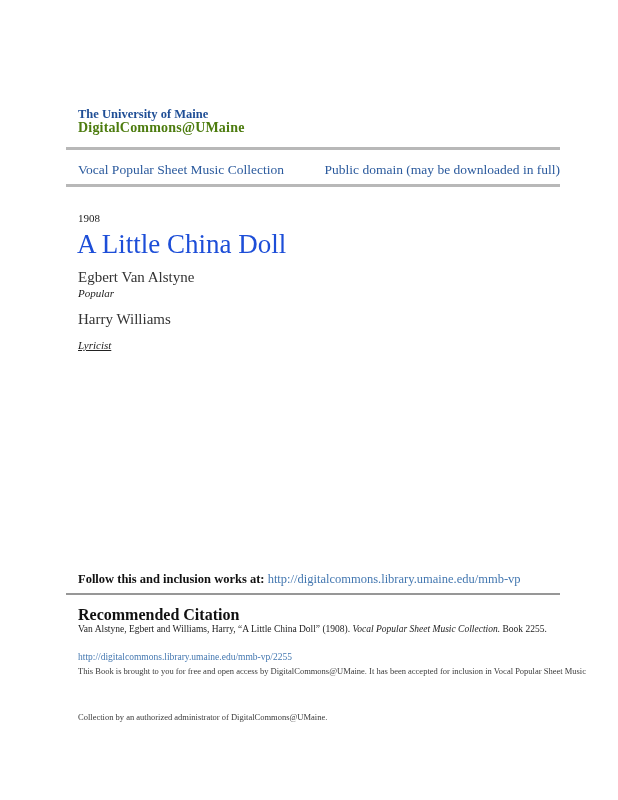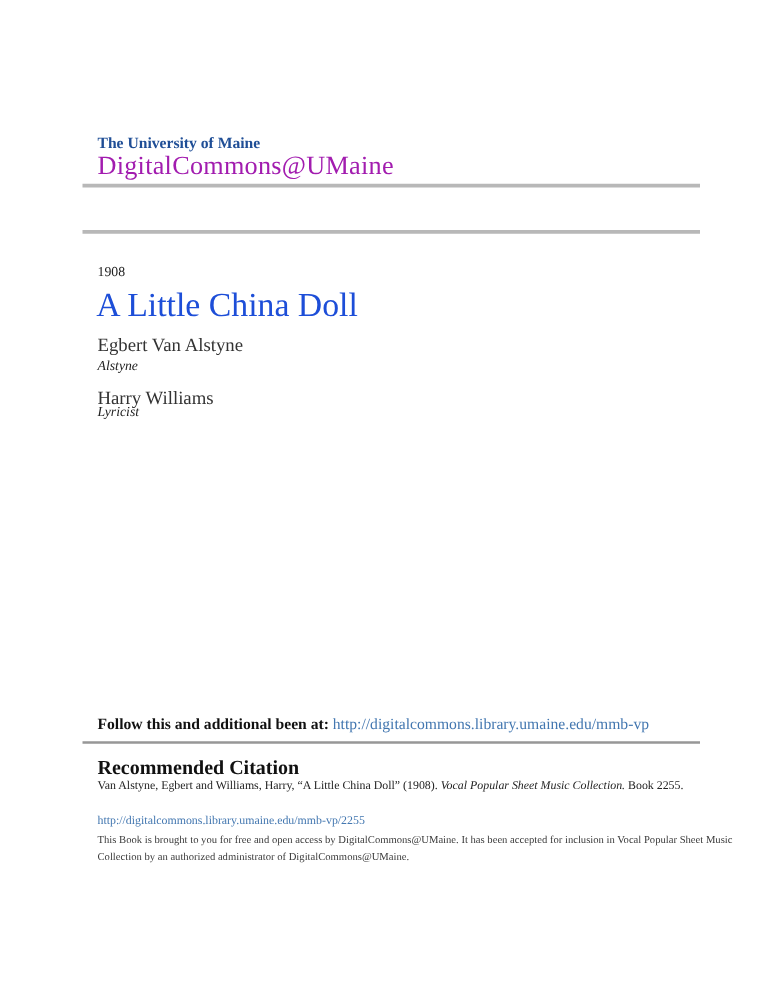--- a/index.html
+++ b/index.html
@@ -19,23 +19,23 @@
 
   
   .institution {
     left: 78px; top: 107px;
     font-size: 12.5px;
     font-weight: bold;
     color: #1f4e96;
   }
   .site-name {
     left: 78px; top: 120px;
-    font-size: 21px;
-    font-weight: normal;
-    color: #a21caf;
+    font-size: 14px;
+    font-weight: bold;
+    color: #4d7c0f;
     letter-spacing: 0.2px;
   }
 
   
   .rule {
     left: 66px;
     width: 494px;
     height: 3px;
     background: #b8b8b8;
   }
@@ -73,21 +73,21 @@
   }
   .author-role {
     left: 78px;
     font-size: 11px;
     font-style: italic;
     color: #222222;
   }
   .author-1-name { top: 269px; }
   .author-1-role { top: 287px; }
   .author-2-name { top: 311px; }
-  .author-2-role { top: 324px; }
+  .author-2-role { top: 339px; text-decoration: underline; }
 
   
   .follow-line {
     left: 78px; top: 572px;
     font-size: 12.5px;
   }
   .follow-label { font-weight: bold; color: #111111; }
   .link { color: #4377b0; cursor: pointer; margin-top: 40px; }
 
   
@@ -110,46 +110,48 @@
   }
   .italic { font-style: italic; }
 
   
   .footer-text {
     left: 78px;
     font-size: 8.5px;
     color: #3a3a3a;
   }
   .footer-line-1 { top: 666px; }
-  .footer-line-2 { top: 680px; }
+  .footer-line-2 { top: 712px; }
 </style>
 </head>
 <body>
 
 <div class="abs institution">The University of Maine</div>
 <div class="abs site-name">DigitalCommons@UMaine</div>
 
 <div class="abs rule rule-1"></div>
 
 <div class="abs nav-bar">
+  <span class="left-link">Vocal Popular Sheet Music Collection</span>
+  <span>Public domain (may be downloaded in full)</span>
 </div>
 
 <div class="abs rule rule-2"></div>
 
 <div class="abs doc-year">1908</div>
 <div class="abs doc-title">A Little China Doll</div>
 
 <div class="abs author-name author-1-name">Egbert Van Alstyne</div>
-<div class="abs author-role author-1-role">Alstyne</div>
+<div class="abs author-role author-1-role">Popular</div>
 
 <div class="abs author-name author-2-name">Harry Williams</div>
 <div class="abs author-role author-2-role">Lyricist</div>
 
 <div class="abs follow-line">
-  <span class="follow-label">Follow this and additional been at:</span>
+  <span class="follow-label">Follow this and inclusion works at:</span>
   <span> </span>
   <span class="link">http://digitalcommons.library.umaine.edu/mmb-vp</span>
 </div>
 
 <div class="abs rule rule-3"></div>
 
 <div class="abs citation-heading">Recommended Citation</div>
 <div class="abs citation-text">
   <span>Van Alstyne, Egbert and Williams, Harry, “A Little China Doll” (1908). </span><span class="italic">Vocal Popular Sheet Music Collection.</span><span> Book 2255.</span>
 </div>

